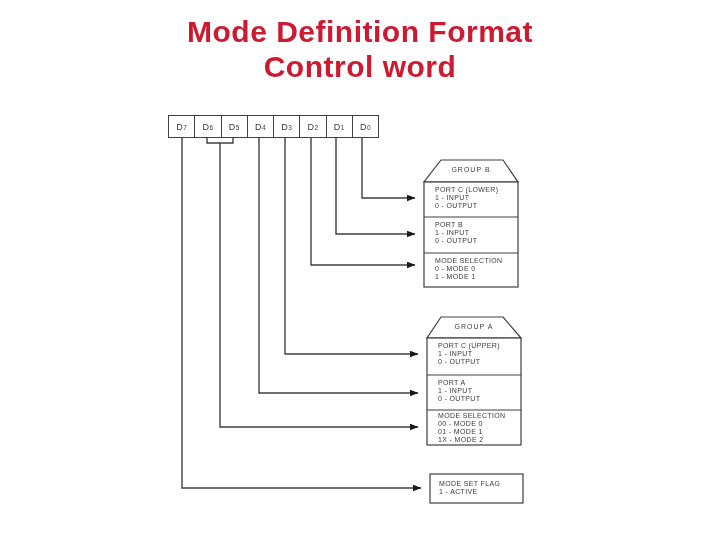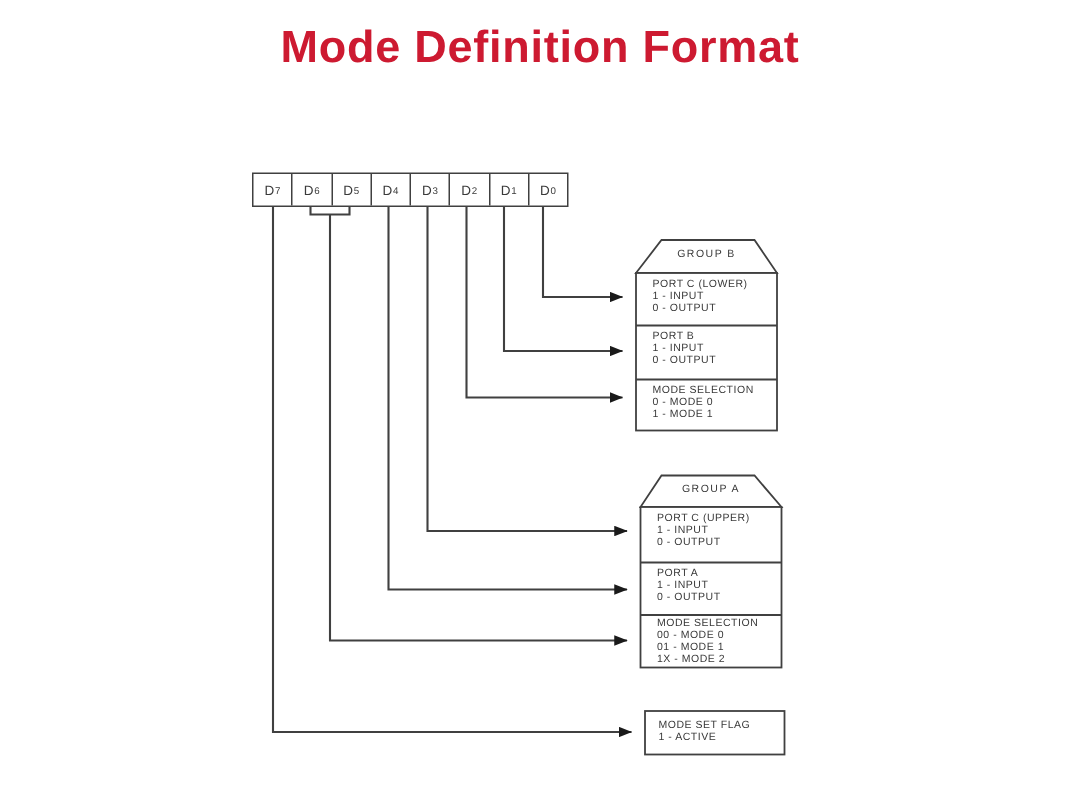--- a/index.html
+++ b/index.html
@@ -69,20 +69,21 @@
     width: 94px;
   }
 </style>
 </head>
 <body>
 
 <div class="slide">
 
   <div class="title">
     <div>Mode Definition Format</div>
+    <div>Control word</div>
   </div>
 
   <svg class="diagram-svg" width="720" height="540" viewBox="0 0 720 540">
     <defs>
       <marker id="arw" markerUnits="userSpaceOnUse" markerWidth="9" markerHeight="7" refX="8.5" refY="3.5" orient="auto">
         <path d="M0,0 L9,3.5 L0,7 Z" fill="#1a1a1a"></path>
       </marker>
     </defs>
 
     <g stroke="#404040" stroke-width="1.4" fill="none">

